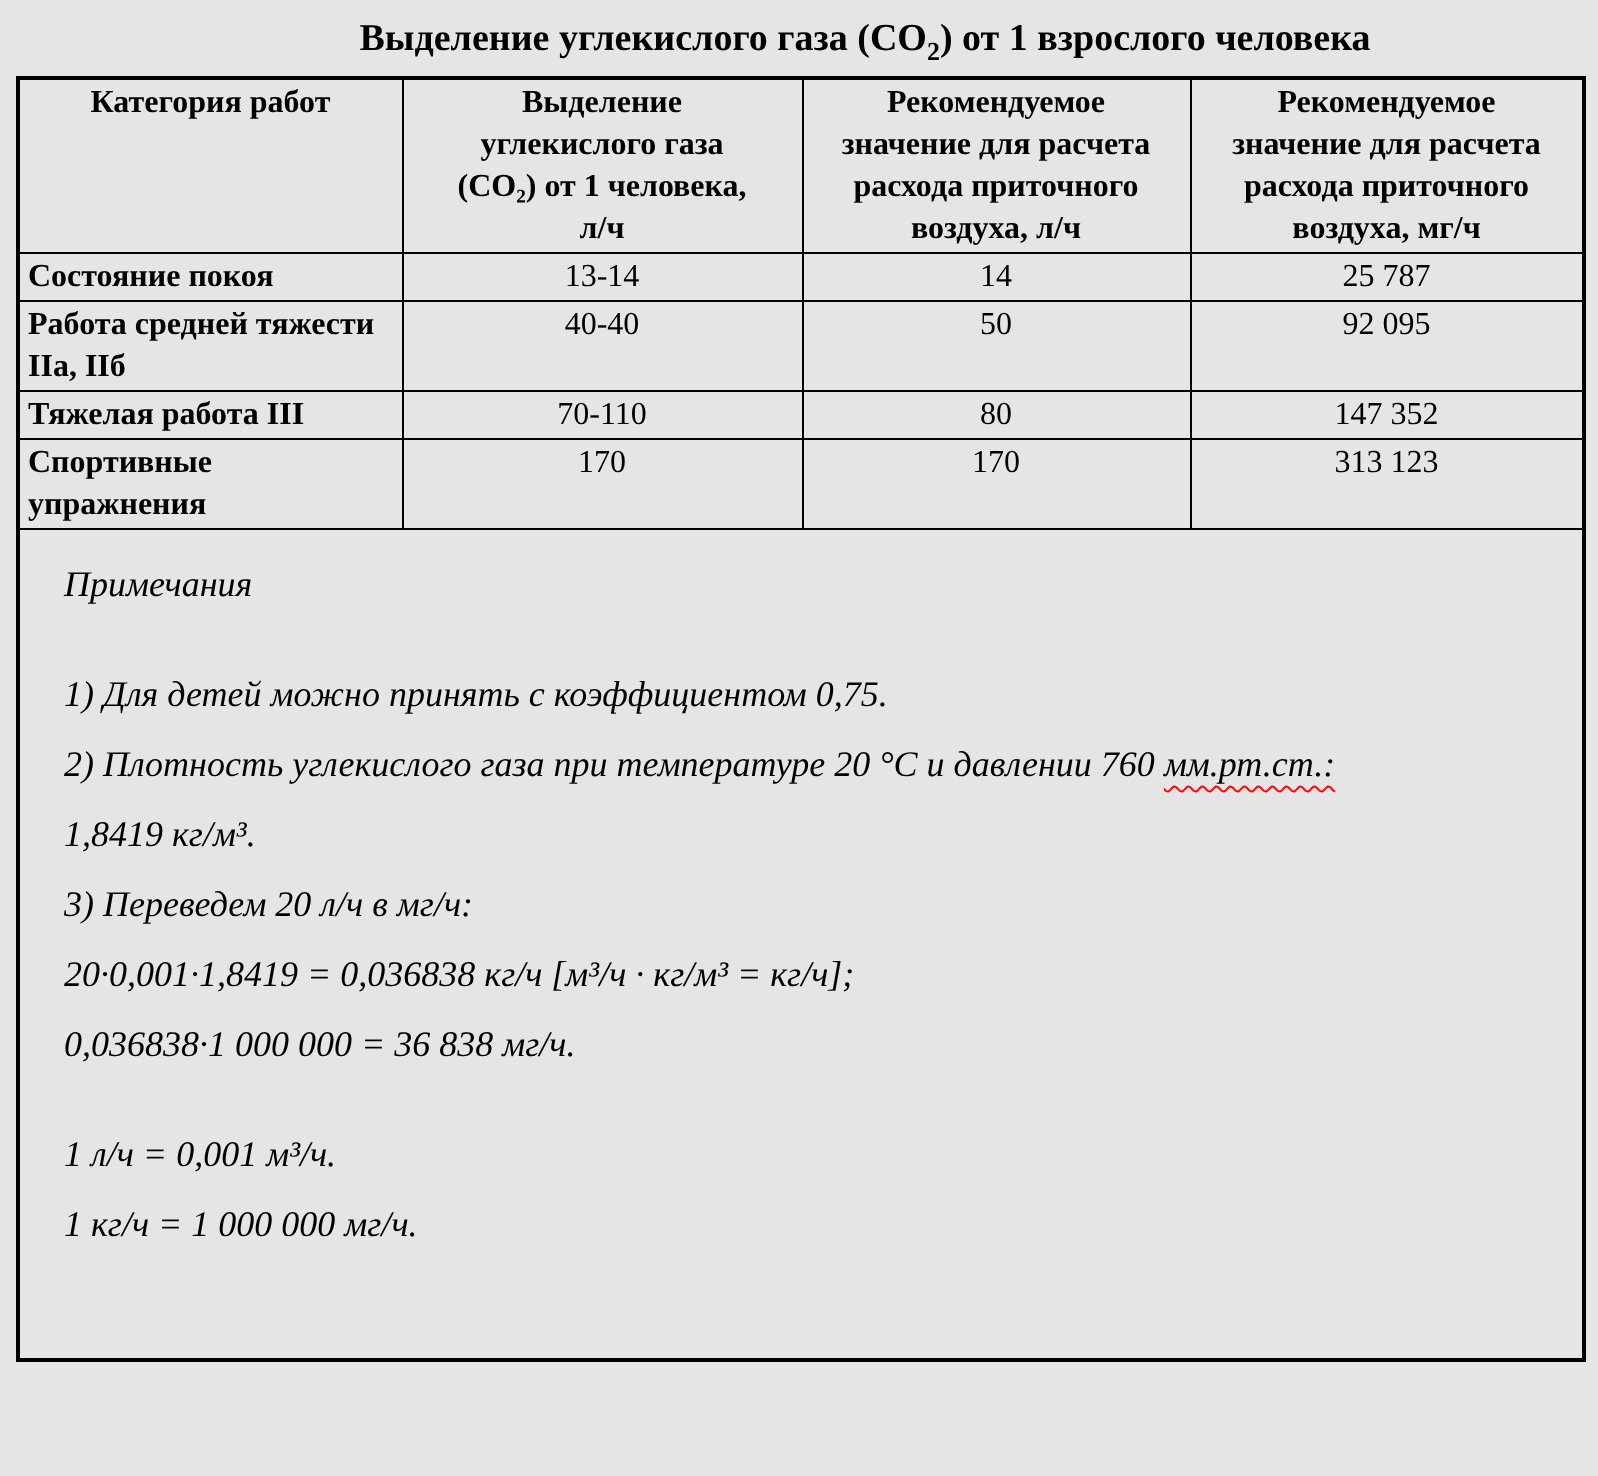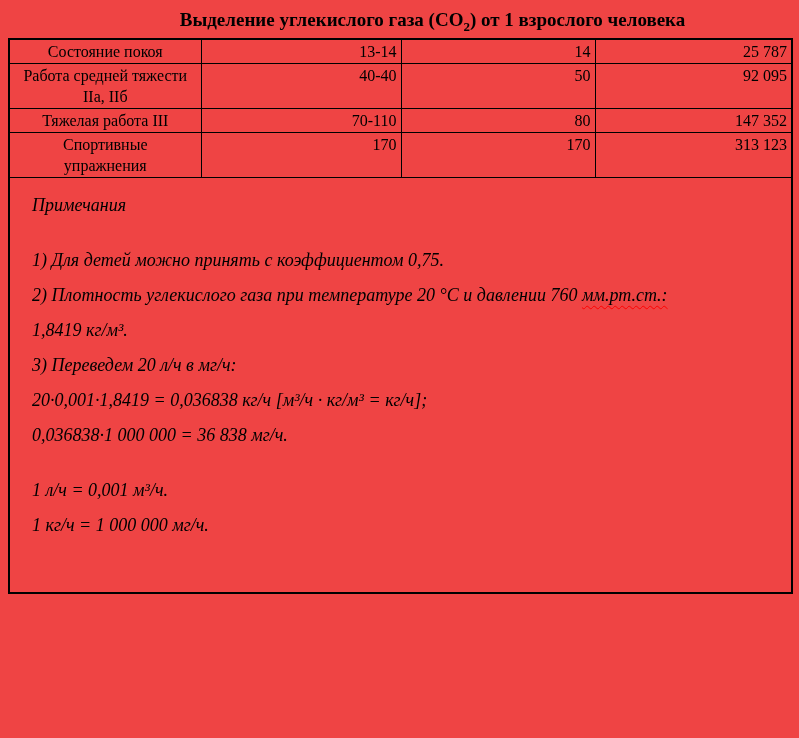--- a/index.html
+++ b/index.html
@@ -6,21 +6,21 @@
     margin: 0;
     padding: 0;
     background: #ffffff;
     color: #000000;
     font-family: "Liberation Serif", "DejaVu Serif", serif;
   }
   .page {
     position: relative;
     width: 799px;
     height: 738px;
-    background: #ef4444;
+    background: #e5e5e5;
     box-sizing: border-box;
     padding: 8px 0 0 8px;
     overflow: hidden;
   }
   .doc-title {
     width: 783px;
     text-align: center;
     padding-left: 66px;
     box-sizing: border-box;
     font-weight: bold;
@@ -50,24 +50,25 @@
     vertical-align: top;
     padding: 1px 4px;
     box-sizing: border-box;
   }
   .data-table th {
     font-weight: bold;
     text-align: center;
     white-space: pre-line;
     height: 84px;
   }
-  .data-table td { text-align: right; }
+  .data-table td { text-align: center; }
   .data-table td.cat {
-    text-align: center;
+    text-align: left;
     white-space: pre-line;
+    font-weight: bold;
   }
   .row-single td { height: 21px; }
   .row-double td { height: 42px; }
   td.notes-cell {
     height: 415px;
     text-align: left;
     padding: 16px 10px 10px 22px;
     font-style: italic;
     font-size: 18px;
   }
@@ -94,20 +95,35 @@
   <h1 class="doc-title"><span>Выделение углекислого газа (CO</span><sub>2</sub><span>) от 1 взрослого человека</span></h1>
 
   <table class="data-table">
     <colgroup>
         <col class="c1">
         <col class="c2">
         <col class="c3">
         <col class="c4">
       </colgroup>
     <tbody>
+        <tr>
+      <th>Категория работ</th>
+      <th>Выделение
+углекислого газа
+(CO₂) от 1 человека,
+л/ч</th>
+      <th>Рекомендуемое
+значение для расчета
+расхода приточного
+воздуха, л/ч</th>
+      <th>Рекомендуемое
+значение для расчета
+расхода приточного
+воздуха, мг/ч</th>
+    </tr>
     <tr class="row-single">
       <td class="cat">Состояние покоя</td>
       <td>13-14</td>
       <td>14</td>
       <td>25 787</td>
     </tr>
     <tr class="row-double">
       <td class="cat">Работа средней тяжести
 IIа, IIб</td>
       <td>40-40</td>

